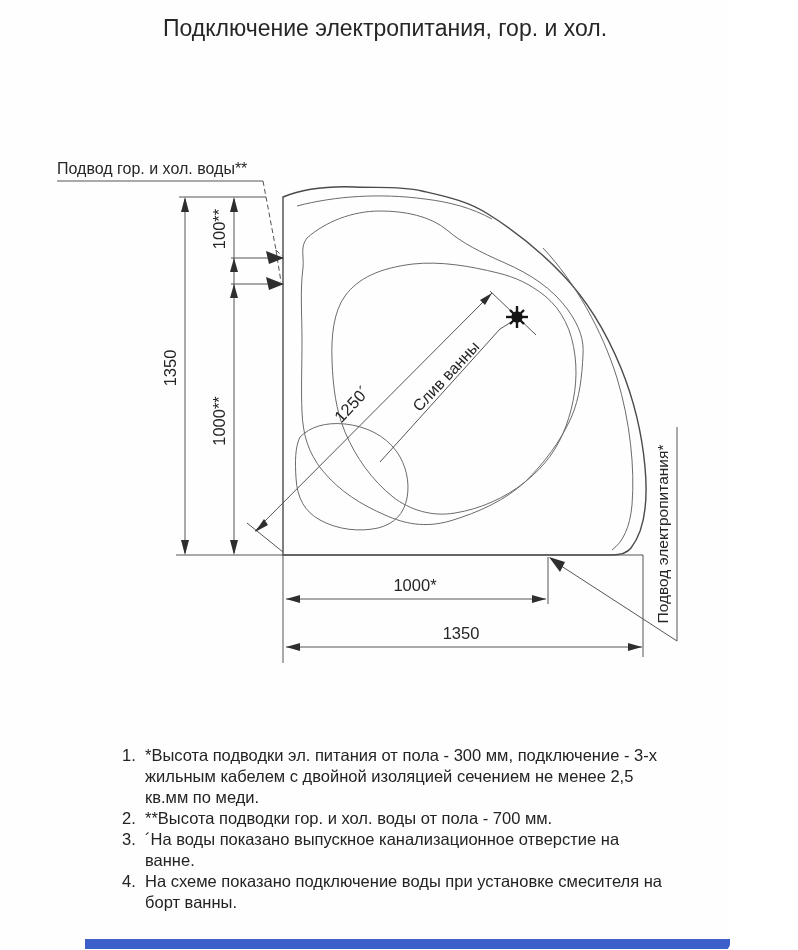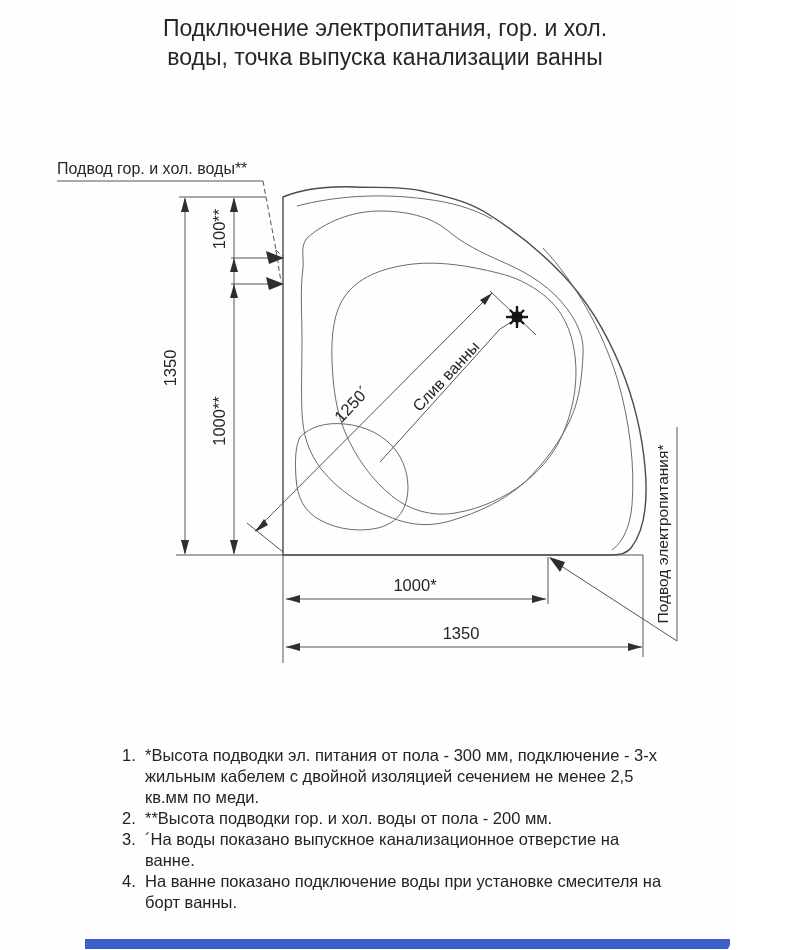--- a/index.html
+++ b/index.html
@@ -15,21 +15,20 @@
   .bottom-bar{position:absolute;left:85px;top:939px;width:648px;height:10px;background:#3c5fc9;}
   svg text{fill:#262626;font-family:"Liberation Sans",sans-serif;}
 </style>
 </head>
 <body>
 
 <div class="page">
 
   <div class="title">
     <div>Подключение электропитания, гор. и хол.</div>
-    <div>воды, точка выпуска канализации ванны</div>
   </div>
 
   <svg class="diagram-svg" width="798" height="950" viewBox="0 0 798 950">
 
     <g fill="none" stroke="#4a4a4a" stroke-width="1.4">
       <path d="M283,197 C305,188 330,186 355,187 C380,188 400,186 422,191
            C448,197 468,201 488,214 C512,229 538,249 562,274
            C588,301 607,334 621,368 C634,400 642,434 645,467
            C648,500 645,530 631,548 C627,553 620,555 612,555 L283,555 Z"></path>
     </g>
@@ -120,27 +119,27 @@
     </g>
   </svg>
 
   <div class="notes">
     <div class="note">
       <div class="note-num">1.</div>
       <div class="note-text">*Высота подводки эл. питания от пола - 300 мм, подключение - 3-х жильным кабелем с двойной изоляцией сечением не менее 2,5 кв.мм по меди.</div>
     </div>
     <div class="note">
       <div class="note-num">2.</div>
-      <div class="note-text">**Высота подводки гор. и хол. воды от пола - 200 мм.</div>
+      <div class="note-text">**Высота подводки гор. и хол. воды от пола - 700 мм.</div>
     </div>
     <div class="note">
       <div class="note-num">3.</div>
       <div class="note-text">´На воды показано выпускное канализационное отверстие на ванне.</div>
     </div>
     <div class="note">
       <div class="note-num">4.</div>
-      <div class="note-text">На ванне показано подключение воды при установке смесителя на борт ванны.</div>
+      <div class="note-text">На схеме показано подключение воды при установке смесителя на борт ванны.</div>
     </div>
   </div>
 
   <div class="bottom-bar"></div>
 
 </div>
 
 </body></html>

